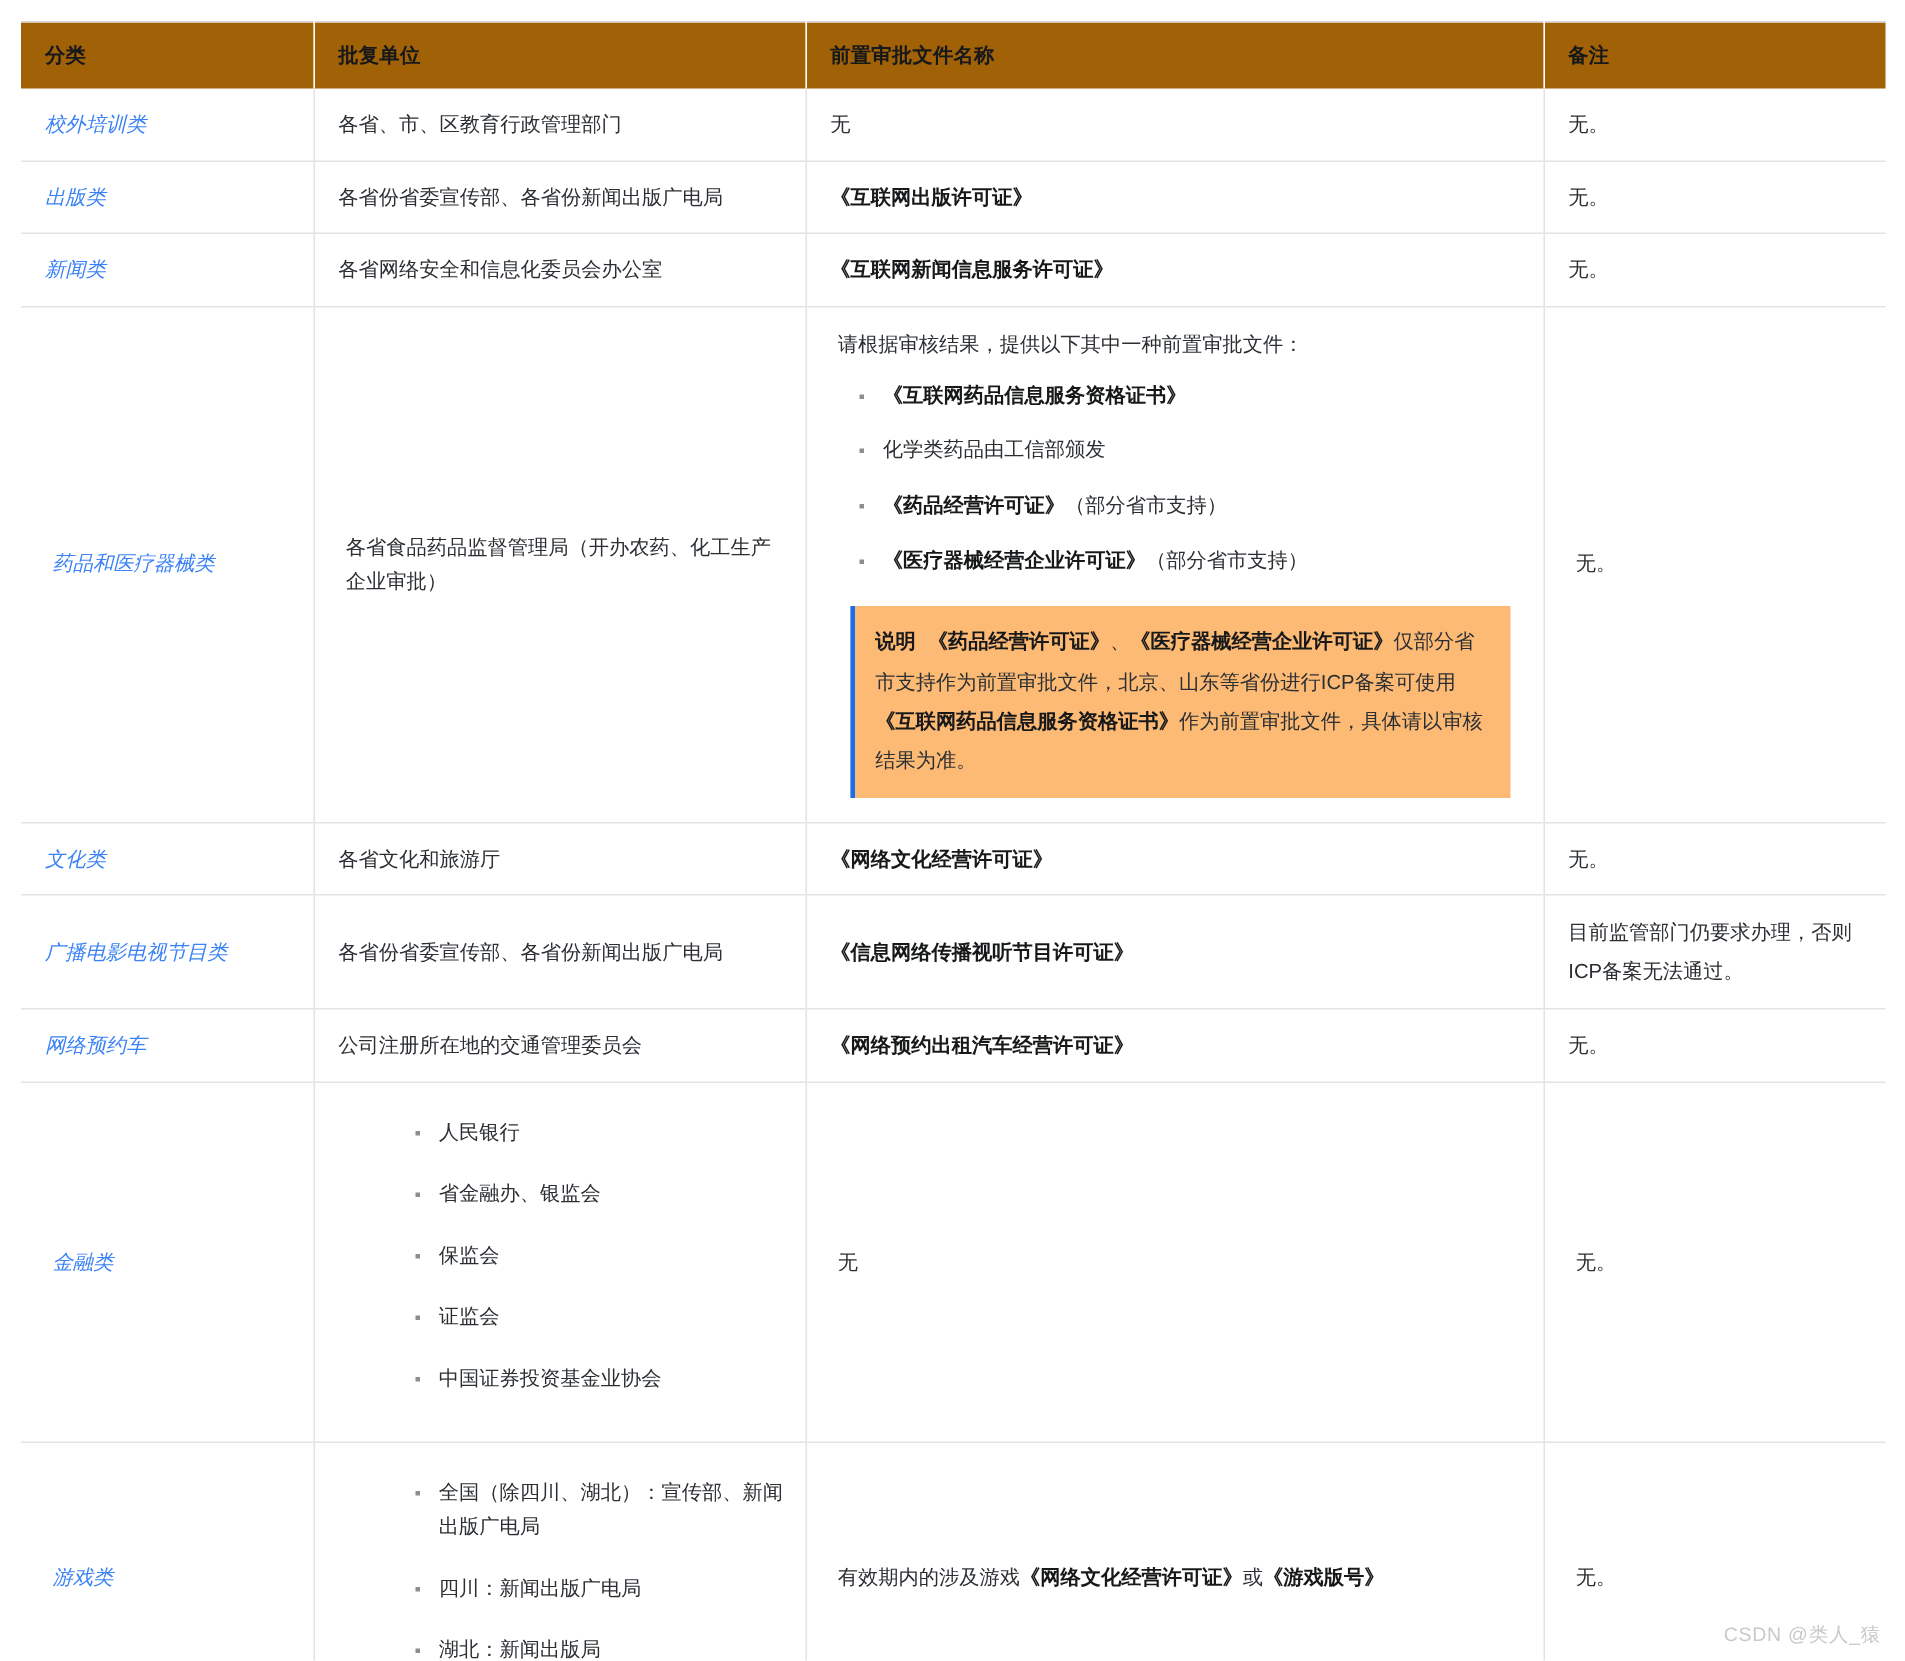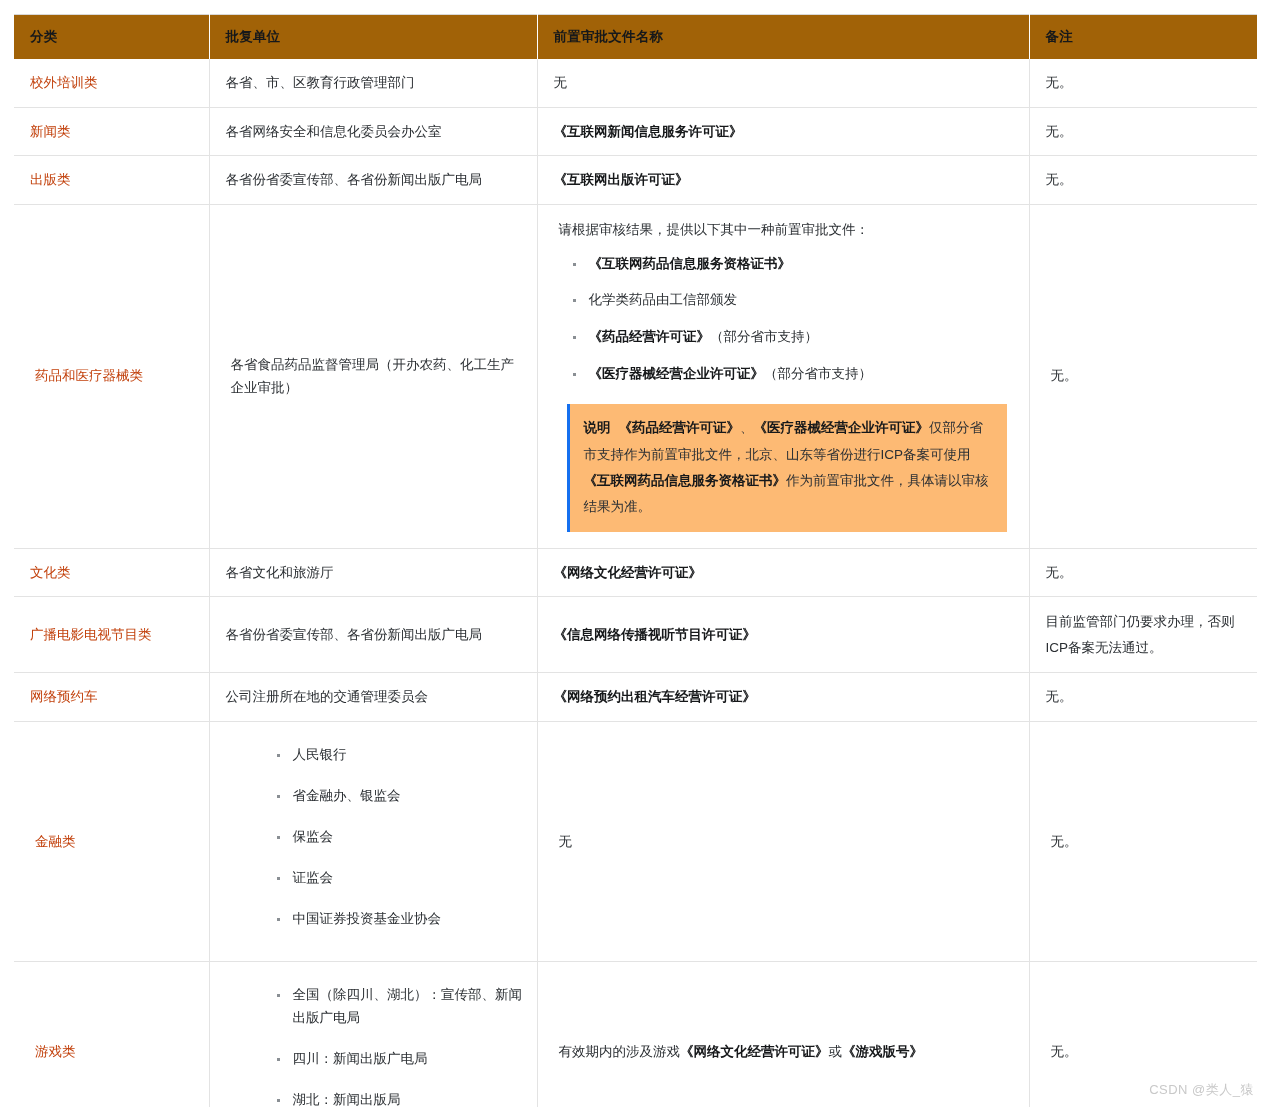--- a/index.html
+++ b/index.html
@@ -62,22 +62,23 @@
     color: #2b2f33;
   }
   tbody td:last-child { border-right: none; }
   tbody tr:first-child td { border-top: none; }
 
   td.cat {
     color: #3f66e0;
     vertical-align: middle;
   }
   td.cat .cat-link {
-    color: #c2410c;
+    color: #3b82f6;
     cursor: pointer;
+    font-style: italic;
   }
 
   td.tall { vertical-align: middle; padding-left: 21px; }
 
   .row-drug td { height: 300px; }
   .row-finance td { height: 174px; }
   .row-game td { height: 140px; }
   .row-broadcast td { height: 50px; }
 
   .lead-text {
@@ -166,33 +167,33 @@
         <td class="cat">
           <span class="cat-link">校外培训类</span>
         </td>
         <td>各省、市、区教育行政管理部门</td>
         <td>无</td>
         <td>无。</td>
       </tr>
 
       <tr class="row-simple">
         <td class="cat">
+          <span class="cat-link">出版类</span>
+        </td>
+        <td>各省份省委宣传部、各省份新闻出版广电局</td>
+        <td><b>《互联网出版许可证》</b></td>
+        <td>无。</td>
+      </tr>
+
+      <tr class="row-simple">
+        <td class="cat">
           <span class="cat-link">新闻类</span>
         </td>
         <td>各省网络安全和信息化委员会办公室</td>
         <td><b>《互联网新闻信息服务许可证》</b></td>
-        <td>无。</td>
-      </tr>
-
-      <tr class="row-simple">
-        <td class="cat">
-          <span class="cat-link">出版类</span>
-        </td>
-        <td>各省份省委宣传部、各省份新闻出版广电局</td>
-        <td><b>《互联网出版许可证》</b></td>
         <td>无。</td>
       </tr>
 
       <tr class="row-drug">
         <td class="cat tall">
           <span class="cat-link">药品和医疗器械类</span>
         </td>
         <td class="tall">各省食品药品监督管理局（开办农药、化工生产企业审批）</td>
         <td class="tall" style="vertical-align:middle">
           <div class="lead-text">请根据审核结果，提供以下其中一种前置审批文件：</div>

